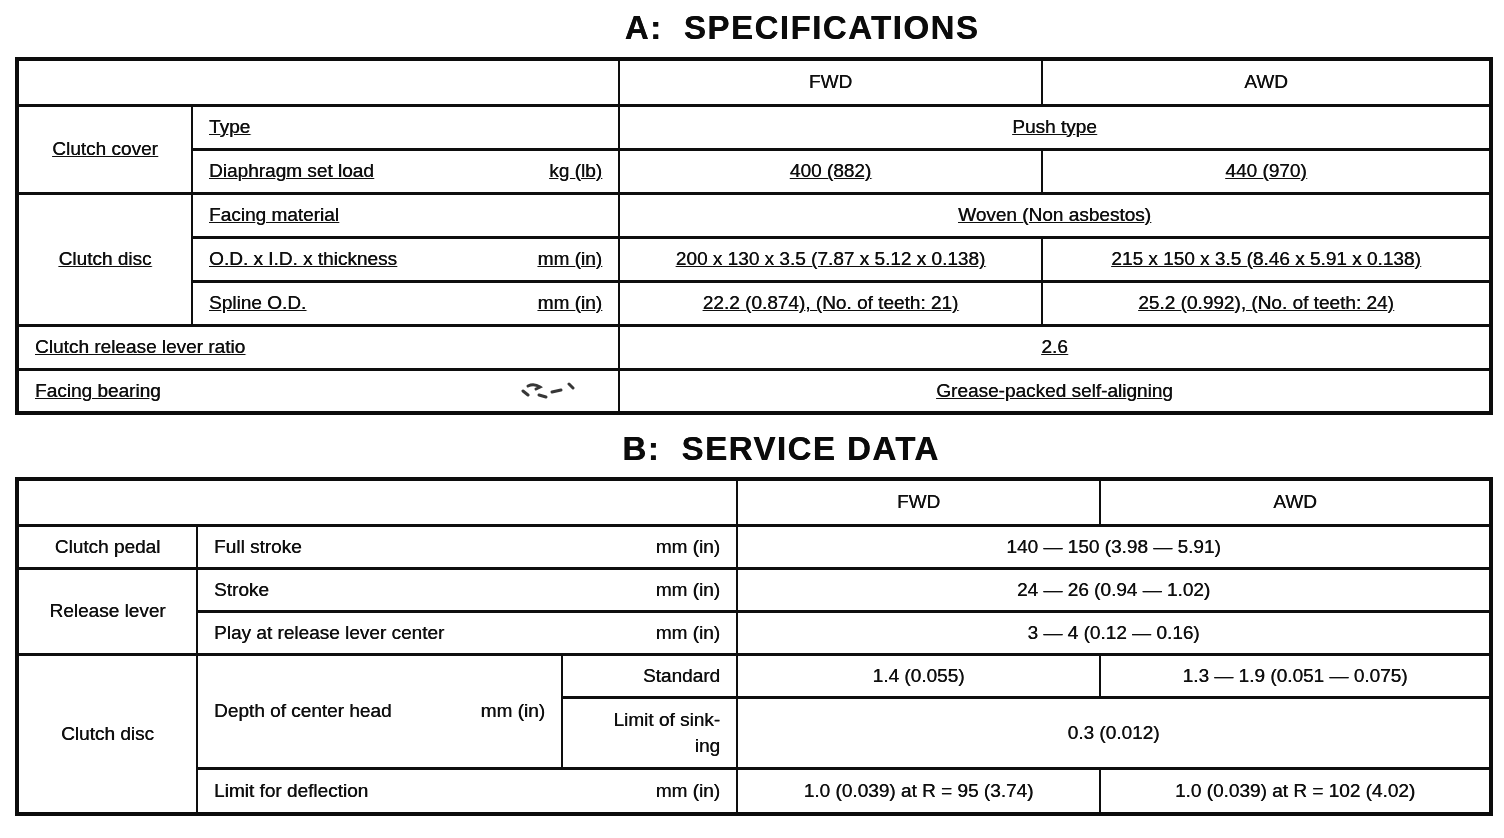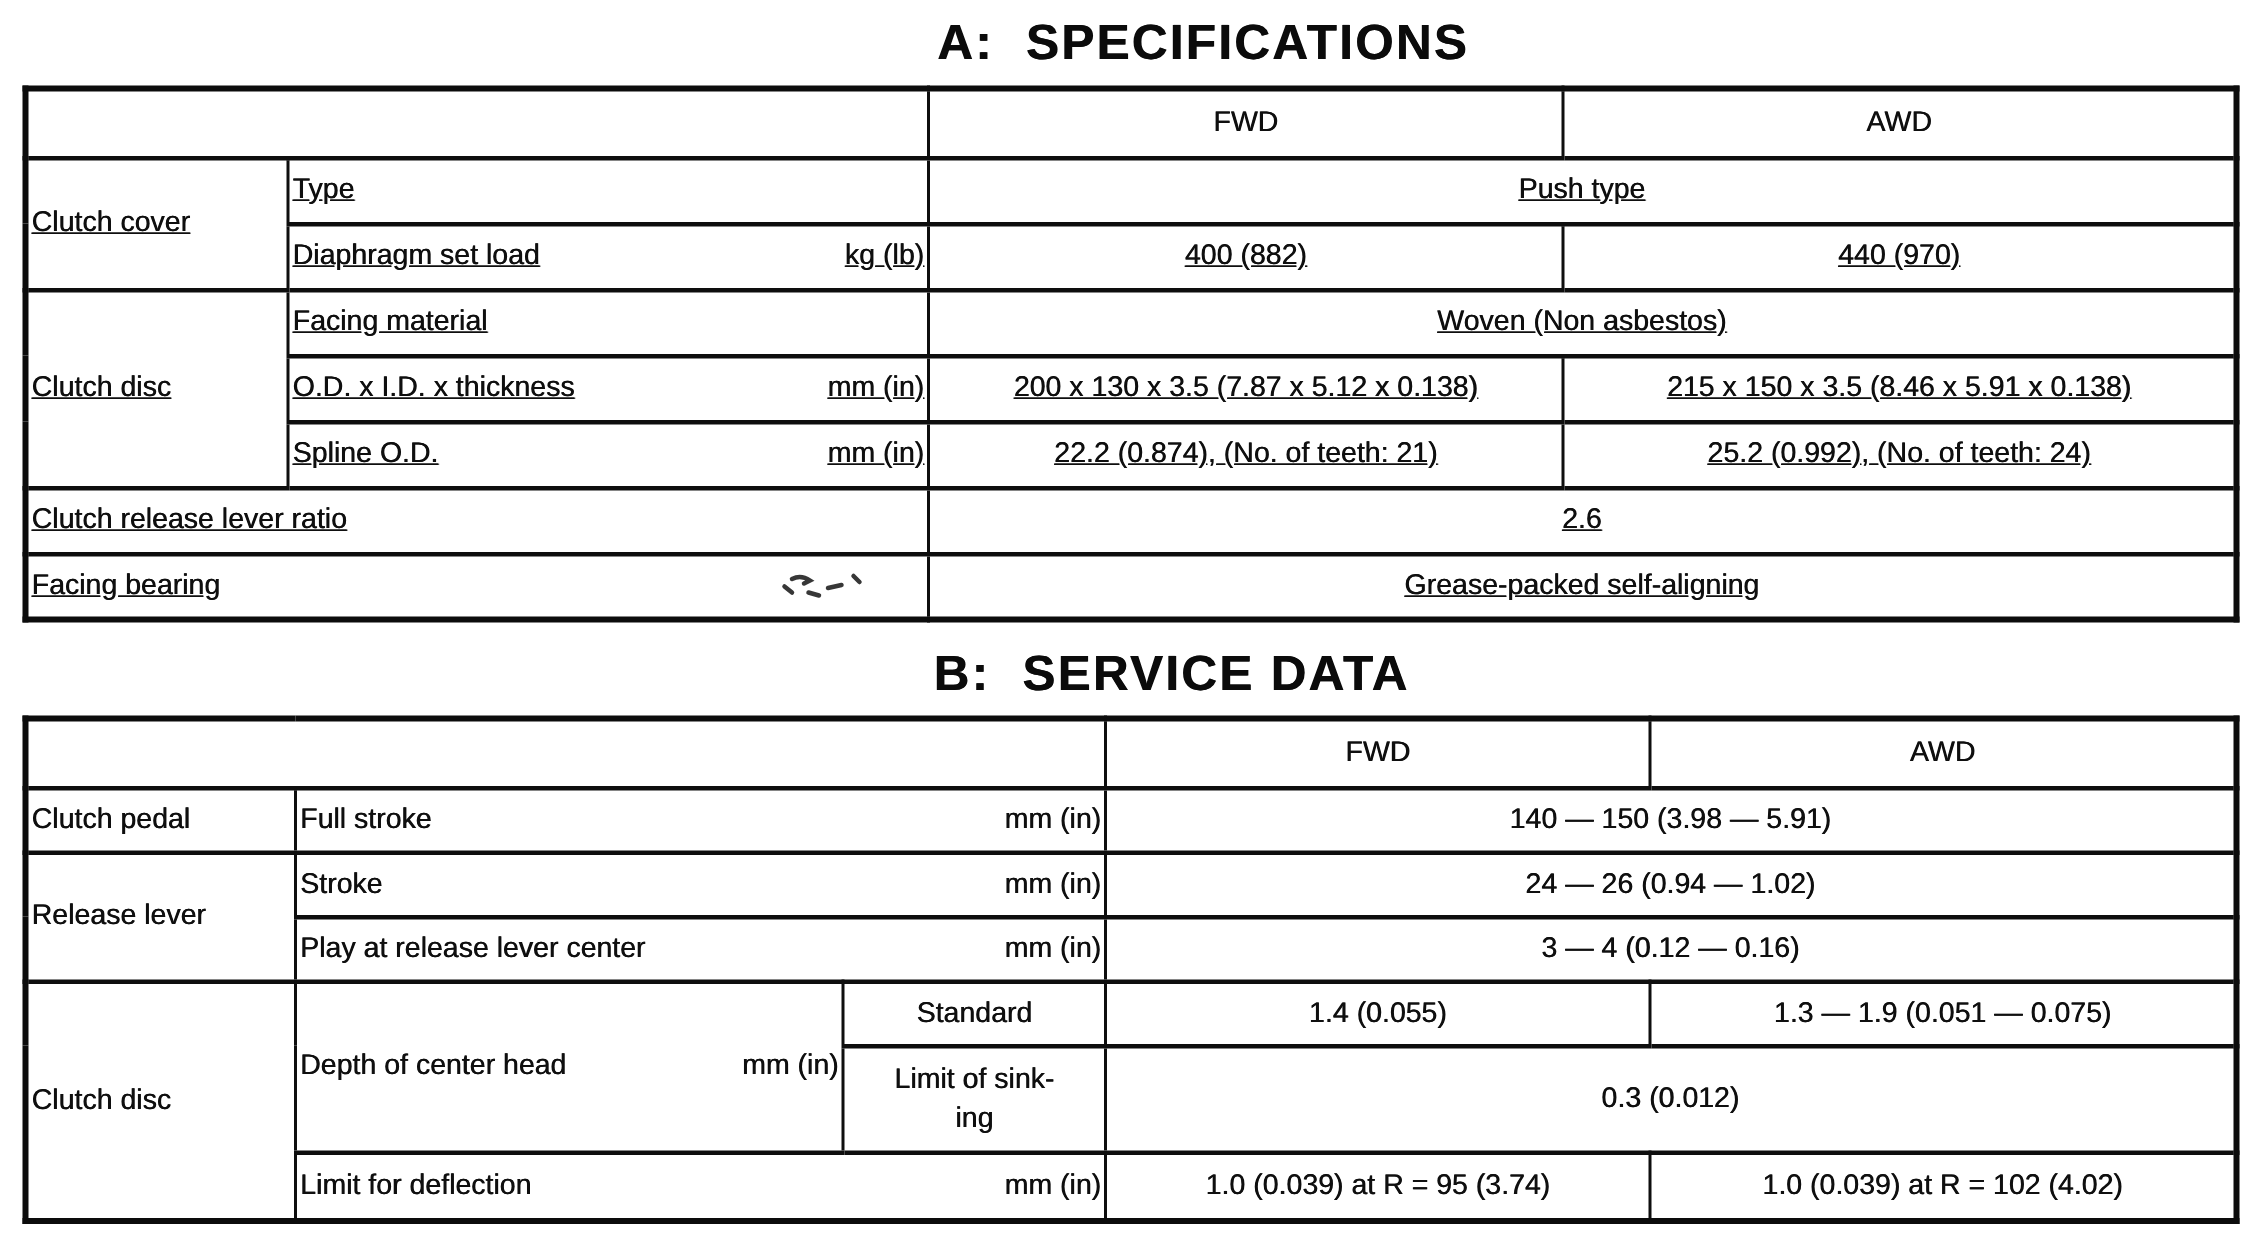--- a/index.html
+++ b/index.html
@@ -31,33 +31,33 @@
     border-collapse: collapse;
     table-layout: fixed;
     width: 1474px;
     border: 4px solid #0c0c0c;
   }
   table.spec td {
     border: 2px solid #0e0e0e;
     border-top-width: 3px;
     border-bottom-width: 3px;
     font-size: 19px;
-    padding: 0 2px;
+    padding: 0 16px;
     overflow: hidden;
     vertical-align: middle;
     text-shadow: 0.35px 0 0 currentColor;
   }
-  td.group  { text-align: left; padding-left: 12px; margin-top: 27px; }
+  td.group  { text-align: center; padding-left: 12px; margin-top: 27px; }
   td.label  { text-align: left; padding-left: 12px; }
   td.value  { text-align: center; }
   td.colhdr { text-align: center; }
   td.blank  { }
   .lu { display: flex; justify-content: space-between; align-items: center; width: 100%; }
   .lu .unit { padding-left: 8px; white-space: nowrap; }
-  td.sub { text-align: center; padding-left: 10px; line-height: 1.35; }
+  td.sub { text-align: right; padding-left: 10px; line-height: 1.35; }
   td.rel-bearing { position: relative; }
 
   
   #tblA tr.hdr  td { height: 46px; }
   #tblA tr.row  td { height: 44px; text-decoration: underline; }
   #tblB tr.hdr  td { height: 46px; }
   #tblB tr.row  td { height: 43px; }
   #tblB tr.tall td { height: 71px; }
   #tblB tr.last td { height: 46px; }
 

